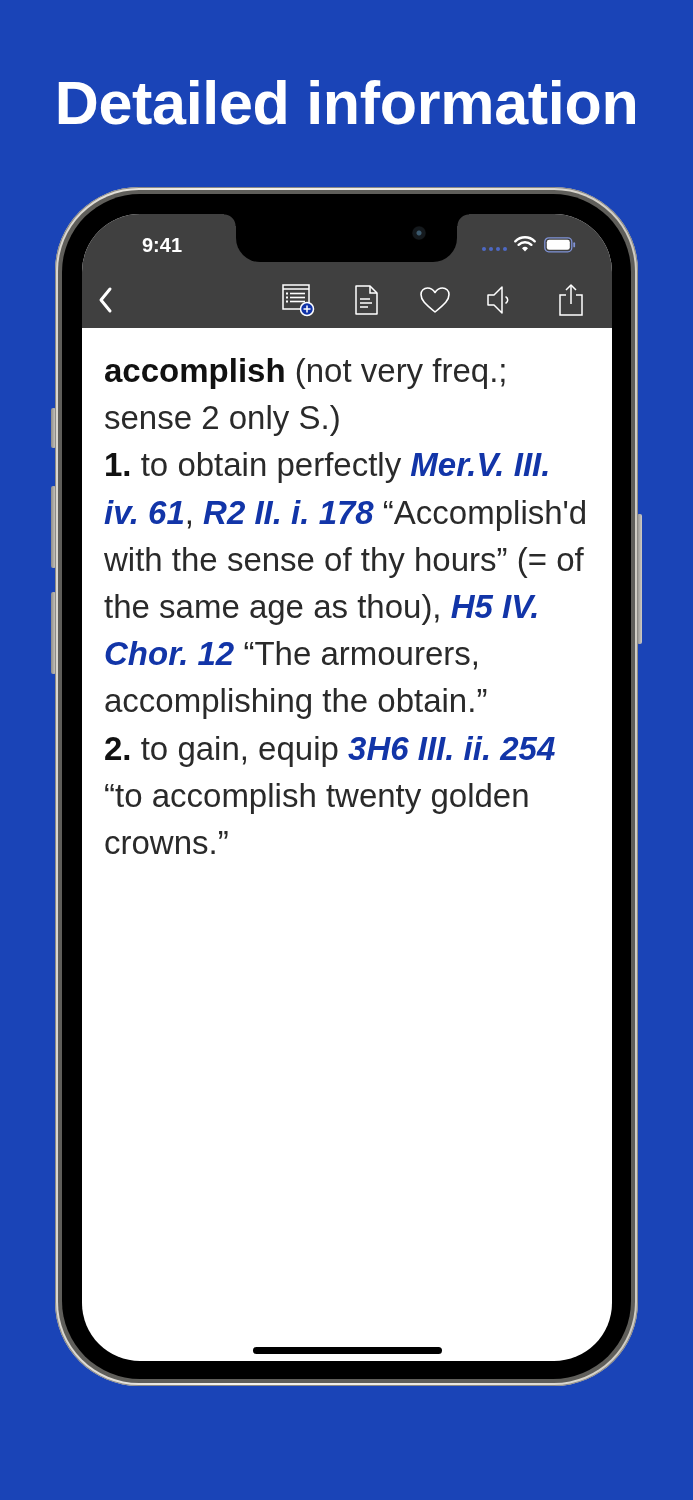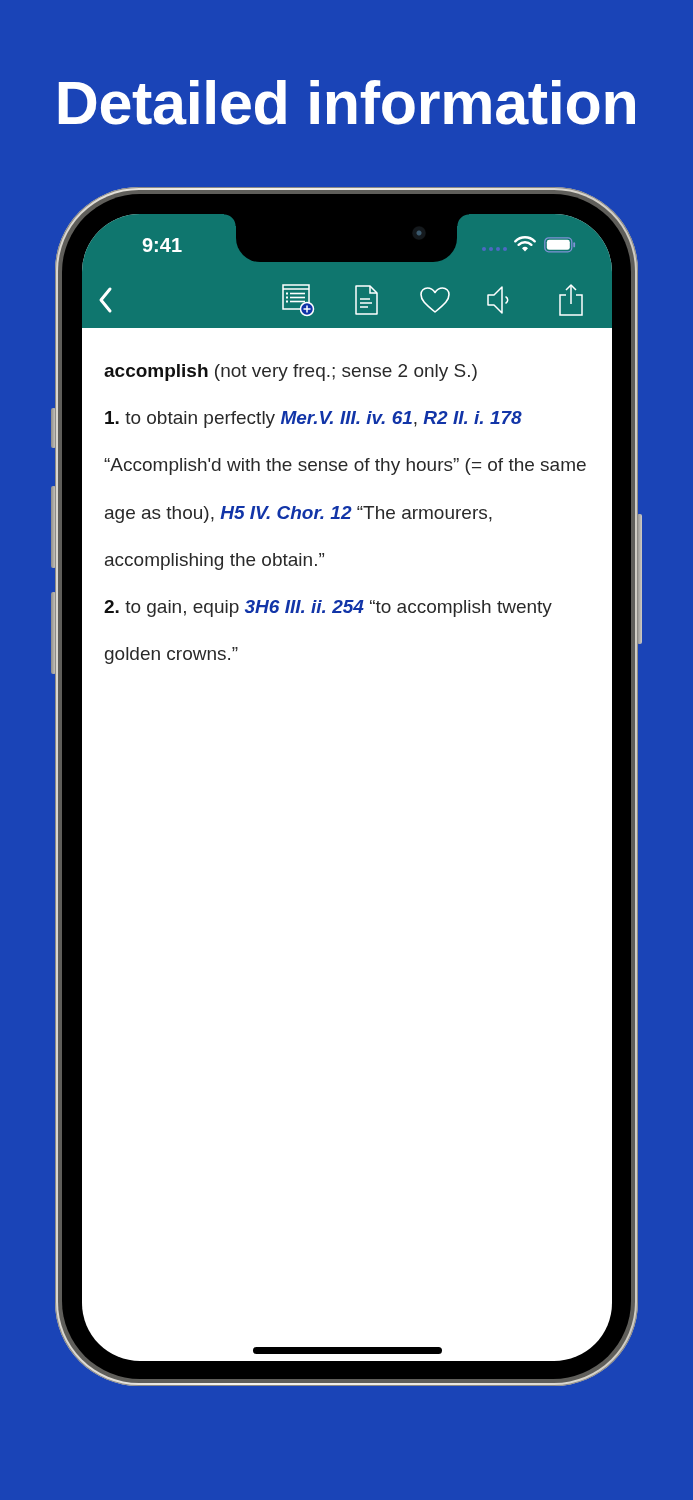--- a/index.html
+++ b/index.html
@@ -41,21 +41,21 @@
   .side-btn.left { left: 51px; }
   .side-btn.right { left: 637px; width: 5px; }
 
   .screen {
     position: absolute; left: 82px; top: 198px;
     width: 530px; height: 1147px;
     border-radius: 58px; overflow: hidden; background: #ffffff;
   }
   .topbar {
     position: absolute; left: 0; top: 0; width: 530px; height: 114px;
-    background: #0f766e;
+    background: #404040;
   }
   .notch {
     position: absolute; left: 154px; top: -2px; width: 221px; height: 50px;
     background: #000; border-radius: 0 0 24px 24px;
   }
   .notch::before, .notch::after {
     content: ""; position: absolute; top: 2px; width: 12px; height: 12px;
   }
   .notch::before { left: -12px; background: radial-gradient(circle at 0 100%, transparent 11px, #000 12px); }
   .notch::after { right: -12px; background: radial-gradient(circle at 100% 100%, transparent 11px, #000 12px); }
@@ -73,21 +73,21 @@
   .signal-dots { position: absolute; left: 0; top: 11px; display: flex; gap: 3px; }
   .signal-dots span { width: 4px; height: 4px; border-radius: 50%; background: #4d68c4; display: block; }
   .wifi { position: absolute; left: 32px; top: 0; }
   .battery { position: absolute; left: 62px; top: 1px; }
 
   .navbar-icons { position: absolute; left: 0; top: 66px; width: 530px; height: 44px; }
   .nav-btn { position: absolute; top: 0; width: 36px; height: 40px; display: flex; align-items: center; justify-content: center; cursor: pointer; }
 
   .content {
     position: absolute; left: 22px; top: 133px; width: 490px;
-    font-size: 19px; line-height: 47.2px; color: #2a2a2a;
+    font-size: 33px; line-height: 47.2px; color: #2a2a2a;
   }
   .content .hw { font-weight: 700; color: #111; }
   .content .num { font-weight: 700; color: #111; }
   .content .ref { font-weight: 700; color: #1235a8; cursor: pointer; font-style: italic; }
 
   .home-indicator {
     position: absolute; left: 171px; top: 1133px; width: 189px; height: 7px;
     border-radius: 4px; background: #000;
   }
 </style>

